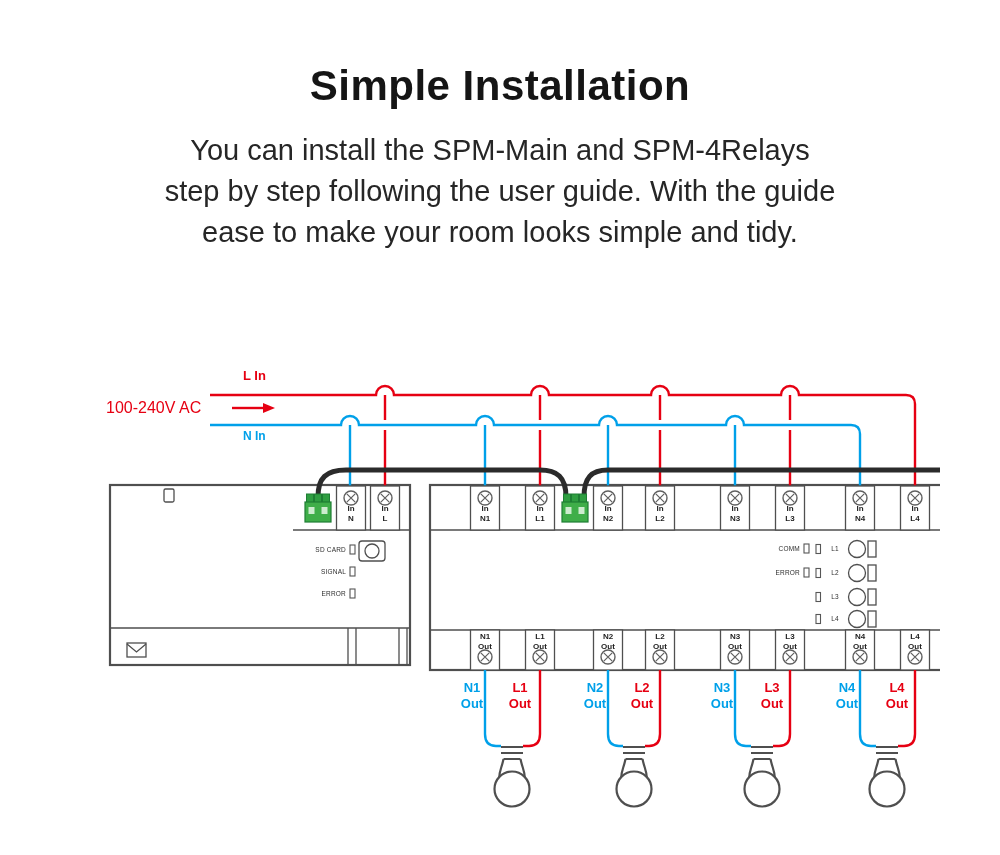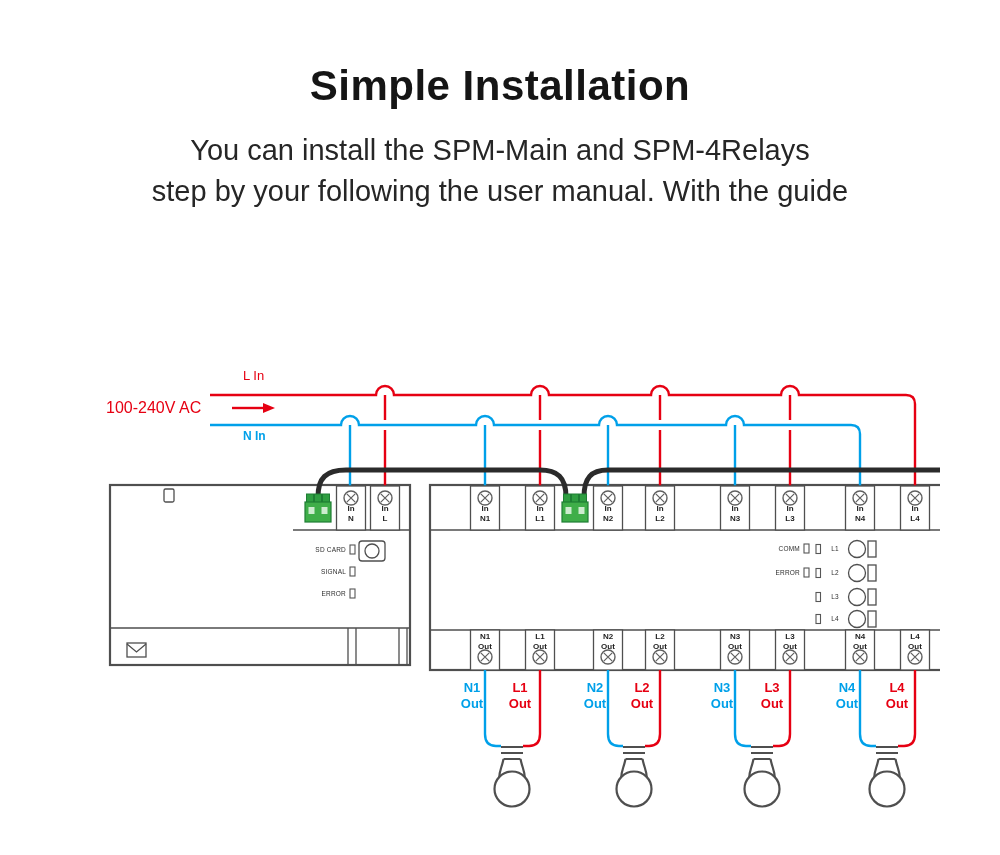--- a/index.html
+++ b/index.html
@@ -21,21 +21,21 @@
   .box{stroke:var(--device);stroke-width:1.3;fill:#fff;}
   .scrc{fill:#fff;stroke:#5f5f5f;stroke-width:1.4;}
   .scrx{stroke:#5f5f5f;stroke-width:1.2;fill:none;}
   .grect{fill:var(--green_body);stroke:var(--green_dark);stroke-width:1.2;}
   .gpin{fill:#2f9e41;stroke:var(--green_dark);stroke-width:1;}
   .gslot{fill:#cdeccf;}
   .ledr{fill:#fff;stroke:#565656;stroke-width:1.1;}
   .ah{fill:var(--live);}
 
   
-  .lab-live{position:absolute;color:var(--live);font-size:13px;font-weight:400;}
+  .lab-live{position:absolute;color:var(--live);font-size:13px;font-weight:700;}
   .lab-neutral{position:absolute;color:var(--neutral);font-size:12px;font-weight:700;}
   .lab-voltage{position:absolute;color:var(--live);font-size:16px;}
   .tl,.bl{position:absolute;width:30px;text-align:center;font-size:8px;font-weight:700;
           color:#1d1d1d;line-height:9.5px;}
   .tl{top:504px;}
   .bl{top:632px;}
   .tl span,.bl span,.ol span{display:block;}
   .ol{position:absolute;top:680px;width:34px;text-align:center;font-size:13px;
       font-weight:700;line-height:15.5px;}
   .out-n{color:var(--neutral);}
@@ -46,21 +46,22 @@
   .dots{position:absolute;font-size:15px;color:#5a5a5a;letter-spacing:3.5px;}
 </style>
 </head>
 <body>
 
 <div class="stage">
 
   <h1 class="title">Simple Installation</h1>
   <div class="desc">
     <div>You can install the SPM-Main and SPM-4Relays</div>
-    <div>step by your following the user manual. With the guide</div>
+    <div>step by step following the user guide. With the guide</div>
+    <div>ease to make your room looks simple and tidy.</div>
   </div>
 
   <svg class="wiring" width="1000" height="855" viewBox="0 0 1000 855">
     <defs>
       <g id="screw">
         <circle class="scrc" r="7"></circle>
         <path class="scrx" d="M-4.2,-4.2 L4.2,4.2 M-4.2,4.2 L4.2,-4.2"></path>
       </g>
       <g id="term-top">
         <rect class="box" x="-14.5" y="0" width="29" height="44"></rect>

